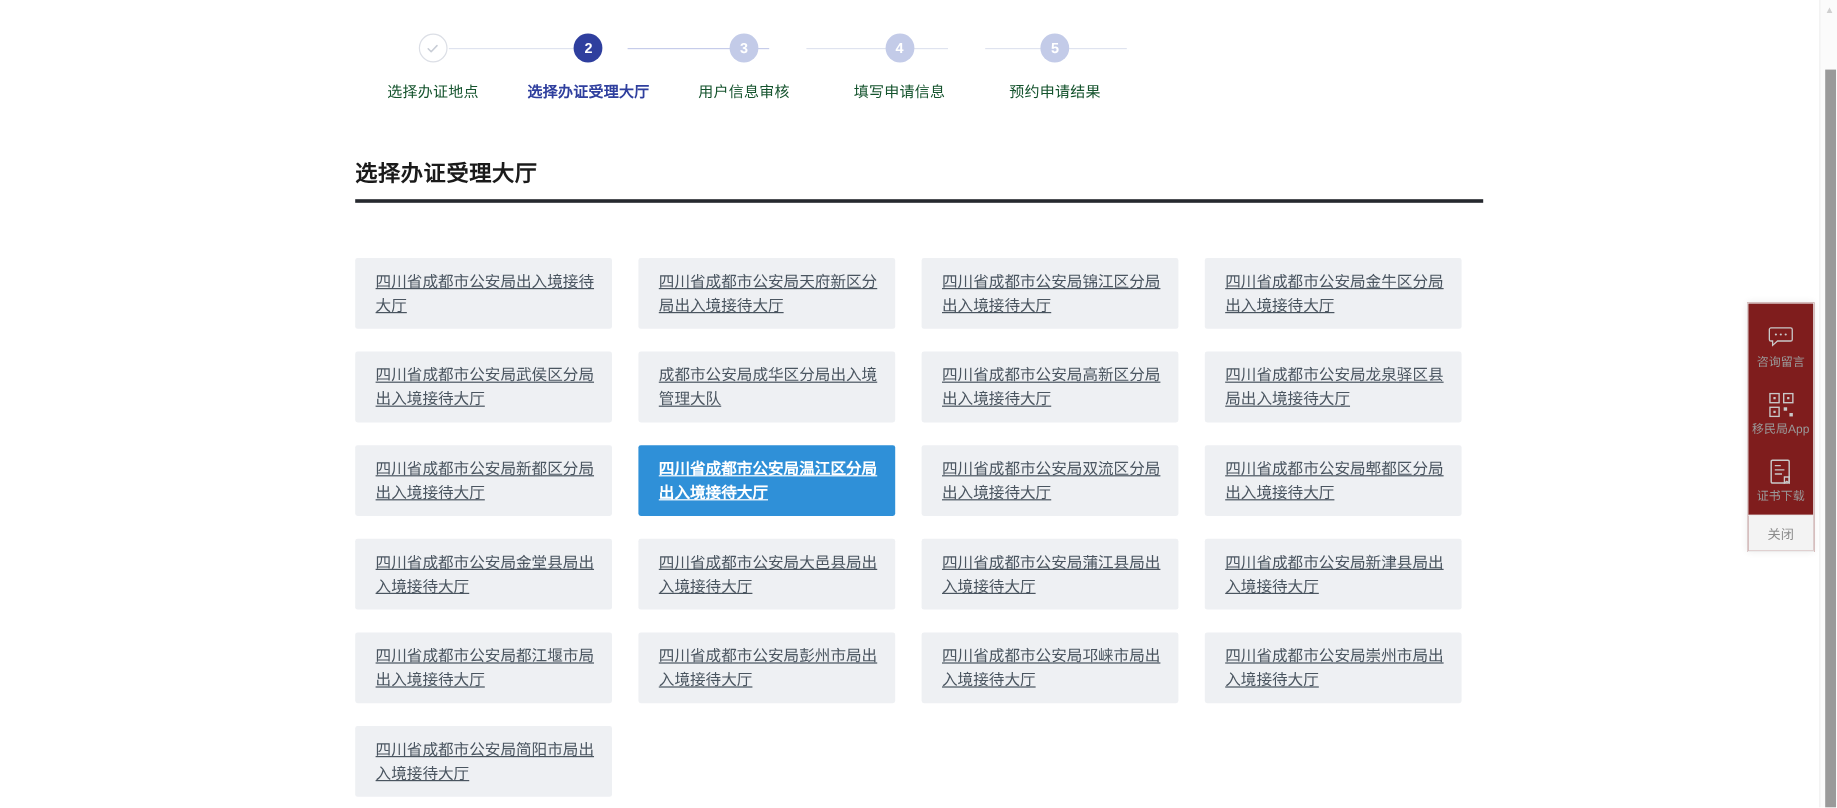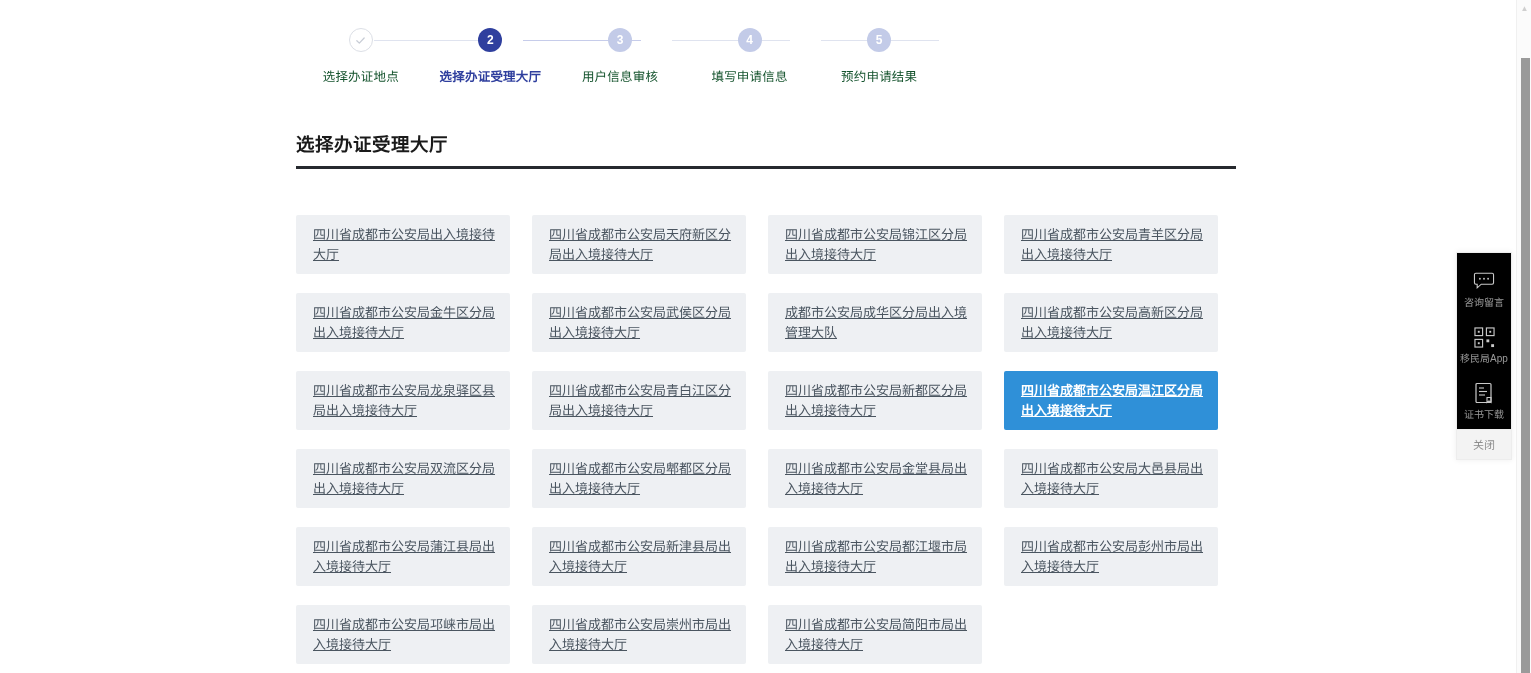--- a/index.html
+++ b/index.html
@@ -140,21 +140,21 @@
     background: transparent;
     cursor: default;
   }
 
   
   .side-widget {
     position: absolute;
     right: 19px;
     top: 252px;
     width: 56px;
-    background: #000000;
+    background: #7f1d1d;
     border: 1px solid #ededed;
     box-shadow: 0 0 6px rgba(0,0,0,0.07);
     text-align: center;
     padding-top: 8px;
   }
   .widget-item {
     padding: 7px 0 8px 0;
     cursor: pointer;
   }
   .widget-icon {
@@ -259,39 +259,33 @@
       <div class="cell">
         <div class="card">四川省成都市公安局出入境接待大厅</div>
       </div>
       <div class="cell">
         <div class="card">四川省成都市公安局天府新区分局出入境接待大厅</div>
       </div>
       <div class="cell">
         <div class="card">四川省成都市公安局锦江区分局出入境接待大厅</div>
       </div>
       <div class="cell">
-        <div class="card">四川省成都市公安局青羊区分局出入境接待大厅</div>
-      </div>
-      <div class="cell">
         <div class="card">四川省成都市公安局金牛区分局出入境接待大厅</div>
       </div>
       <div class="cell">
         <div class="card">四川省成都市公安局武侯区分局出入境接待大厅</div>
       </div>
       <div class="cell">
         <div class="card">成都市公安局成华区分局出入境管理大队</div>
       </div>
       <div class="cell">
         <div class="card">四川省成都市公安局高新区分局出入境接待大厅</div>
       </div>
       <div class="cell">
         <div class="card">四川省成都市公安局龙泉驿区县局出入境接待大厅</div>
-      </div>
-      <div class="cell">
-        <div class="card">四川省成都市公安局青白江区分局出入境接待大厅</div>
       </div>
       <div class="cell">
         <div class="card">四川省成都市公安局新都区分局出入境接待大厅</div>
       </div>
       <div class="cell">
         <div class="card selected">四川省成都市公安局温江区分局出入境接待大厅</div>
       </div>
       <div class="cell">
         <div class="card">四川省成都市公安局双流区分局出入境接待大厅</div>
       </div>

